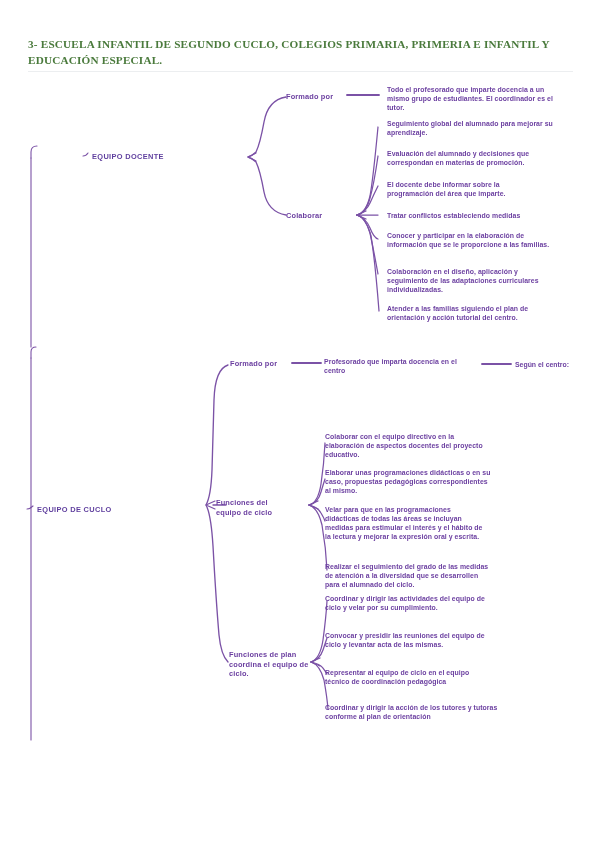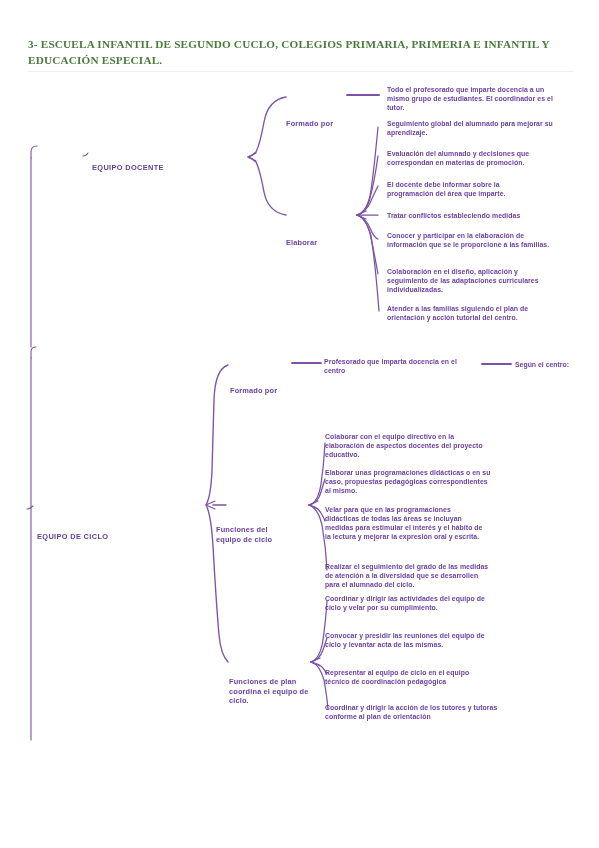--- a/index.html
+++ b/index.html
@@ -20,21 +20,21 @@
   .title-rule{
     position:absolute;left:28px;top:71px;width:545px;height:1px;
     background:#eceef0;
   }
 
   
   .wires{position:absolute;left:0;top:0;width:599px;height:848px;}
   .wires path,.wires line{fill:none;stroke:#7b52a6;stroke-linecap:round;stroke-linejoin:round;}
 
   
-  .node{position:absolute;color:#6b3fa0;margin-top:27px;}
+  .node{position:absolute;color:#6b3fa0;}
   .node-root{
     font-size:7.4px;font-weight:bold;letter-spacing:.35px;
     color:#5f3f9e;
   }
   .node-mid{
     font-size:7.4px;font-weight:bold;line-height:9.6px;
     color:#6b3fa0;letter-spacing:.15px;
   }
   .leaf{
     position:absolute;font-size:6.9px;font-weight:bold;
@@ -109,37 +109,37 @@
     <path d="M309 505 Q318 508 322 525 Q326 548 327 570" stroke-width="1.25"></path>
     <path d="M309 505 L318 501 M309 505 L318 509" stroke-width="1.3"></path>
 
     <path d="M311 662 Q320 659 323 640 Q326 618 327 601" stroke-width="1.25"></path>
     <path d="M311 662 Q320 659 323 650 Q326 641 327 638" stroke-width="1.25"></path>
     <path d="M311 662 Q320 664 323 668 Q326 672 327 674" stroke-width="1.25"></path>
     <path d="M311 662 Q320 665 324 680 Q327 697 328 709" stroke-width="1.25"></path>
     <path d="M311 662 L320 658 M311 662 L320 666" stroke-width="1.3"></path>
   </svg>
 
-  <div class="node node-root" style="left:92px;top:136px;">EQUIPO DOCENTE</div>
+  <div class="node node-root" style="left:92px;top:152px;">EQUIPO DOCENTE</div>
 
   <div class="node node-mid" style="left:286px;top:92px;">Formado por</div>
 
-  <div class="node node-mid" style="left:286px;top:211px;">Elaborar</div>
+  <div class="node node-mid" style="left:286px;top:211px;">Colaborar</div>
 
   <div class="leaf" style="left:387px;top:85px;width:172px;">Todo el profesorado que imparte docencia a un mismo grupo de estudiantes. El coordinador es el tutor.</div>
 
   <div class="leaf" style="left:387px;top:119px;width:168px;">Seguimiento global del alumnado para mejorar su aprendizaje.</div>
   <div class="leaf" style="left:387px;top:149px;width:168px;">Evaluación del alumnado y decisiones que correspondan en materias de promoción.</div>
   <div class="leaf" style="left:387px;top:180px;width:160px;">El docente debe informar sobre la programación del área que imparte.</div>
   <div class="leaf" style="left:387px;top:211px;width:172px;">Tratar conflictos estableciendo medidas</div>
   <div class="leaf" style="left:387px;top:231px;width:164px;">Conocer y participar en la elaboración de información que se le proporcione a las familias.</div>
   <div class="leaf" style="left:387px;top:267px;width:164px;">Colaboración en el diseño, aplicación y seguimiento de las adaptaciones curriculares individualizadas.</div>
   <div class="leaf" style="left:387px;top:304px;width:172px;">Atender a las familias siguiendo el plan de orientación y acción tutorial del centro.</div>
 
-  <div class="node node-root" style="left:37px;top:505px;">EQUIPO DE CICLO</div>
+  <div class="node node-root" style="left:37px;top:505px;">EQUIPO DE CUCLO</div>
 
   <div class="node node-mid" style="left:230px;top:359px;">Formado por</div>
 
   <div class="leaf" style="left:324px;top:357px;width:154px;">Profesorado que imparta docencia en el centro</div>
 
   <div class="leaf-plain" style="left:515px;top:360px;width:80px;">Según el centro:</div>
 
   <div class="node node-mid" style="left:216px;top:498px;width:78px;">Funciones del equipo de ciclo</div>
 
   <div class="node node-mid" style="left:229px;top:650px;width:80px;">Funciones de plan coordina el equipo de ciclo.</div>

